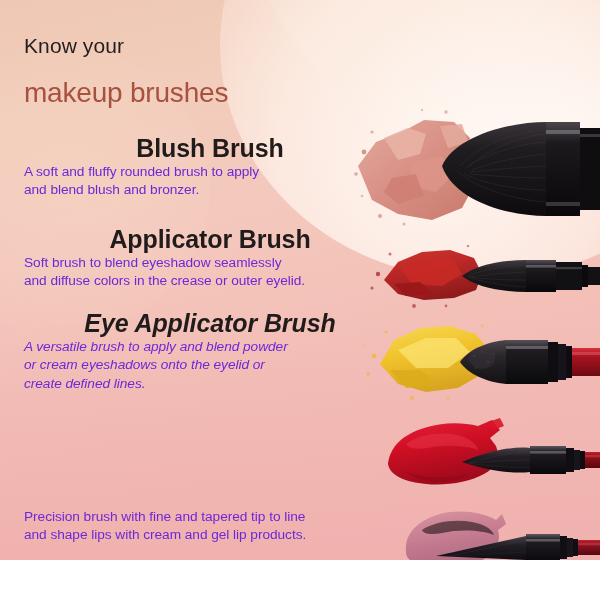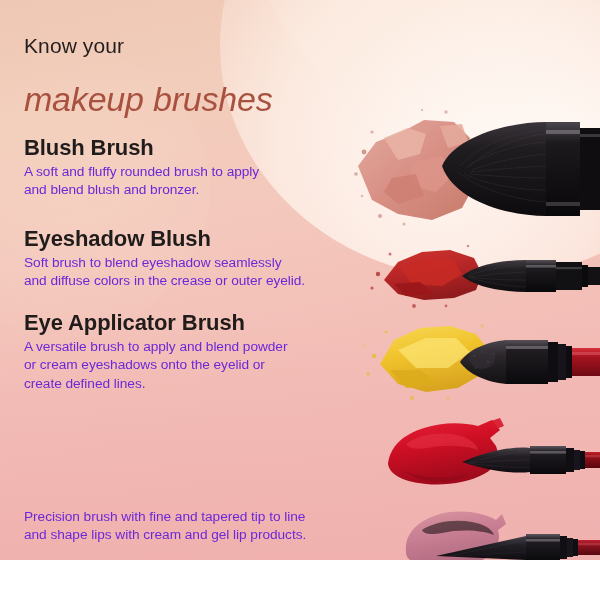--- a/index.html
+++ b/index.html
@@ -87,54 +87,54 @@
     width: 400px;
   }
   .title-small {
     font-size: 21px;
     line-height: 26px;
     color: #241f1e;
     letter-spacing: 0.1px;
     font-weight: 400;
   }
   .title-big {
-    margin-top: 19px;
-    font-size: 34px;
+    margin-top: 12px;
+    font-size: 28px;
     line-height: 43px;
     color: #a8513f;
     letter-spacing: -0.2px;
     font-weight: 400;
-    font-style: italic;
   }
 
   
   .entry {
     position: absolute;
     left: 24px;
     width: 372px;
   }
   .entry-title {
-    font-size: 22px;
+    font-size: 25px;
     line-height: 24px;
     font-weight: bold;
     color: #201c1b;
     letter-spacing: -0.1px;
     margin-bottom: 3px;
+    text-align: center;
   }
   .entry-desc {
     font-size: 13.7px;
     line-height: 18.4px;
     color: #6d28d9;
     letter-spacing: -0.05px;
     white-space: pre-line;
   }
 
   .entry-blush      { top: 136px; }
   .entry-eyeshadow  { top: 227px; }
-  .entry-applicator { top: 311px; }
+  .entry-applicator { top: 311px; font-style: italic; }
   .entry-lipfiller  { top: 410px; }
   .entry-lipliner   { top: 508px; }
 
   
   .art {
     position: absolute;
     pointer-events: none;
   }
   .art-blush      { right: 0; top: 104px;  width: 250px; height: 128px; }
   .art-eyeshadow  { right: 0; top: 238px;  width: 250px; height: 78px;  }
@@ -223,21 +223,21 @@
         <rect x="196" y="18" width="34" height="94" fill="url(#blushFer)"></rect>
         <rect x="196" y="26" width="34" height="4" fill="#8e8a91" opacity="0.55"></rect>
         <rect x="196" y="98" width="34" height="4" fill="#6f6b72" opacity="0.45"></rect>
         <rect x="230" y="24" width="20" height="82" fill="#0f0d10"></rect>
         <rect x="230" y="30" width="20" height="3" fill="#7d7980" opacity="0.4"></rect>
       </g>
     </svg>
   </div>
 
   <div class="entry entry-eyeshadow">
-    <div class="entry-title">Eyeshadow Blush</div>
+    <div class="entry-title">Applicator Brush</div>
     <div class="entry-desc">Soft brush to blend eyeshadow seamlessly
 and diffuse colors in the crease or outer eyelid.</div>
   </div>
 
   <div class="art art-eyeshadow">
     <svg viewBox="0 0 250 78">
       <defs>
         <linearGradient id="esPow" x1="0" y1="0" x2="0.4" y2="1">
           <stop offset="0%" stop-color="#cf2a22"></stop>
           <stop offset="50%" stop-color="#b51d1e"></stop>

